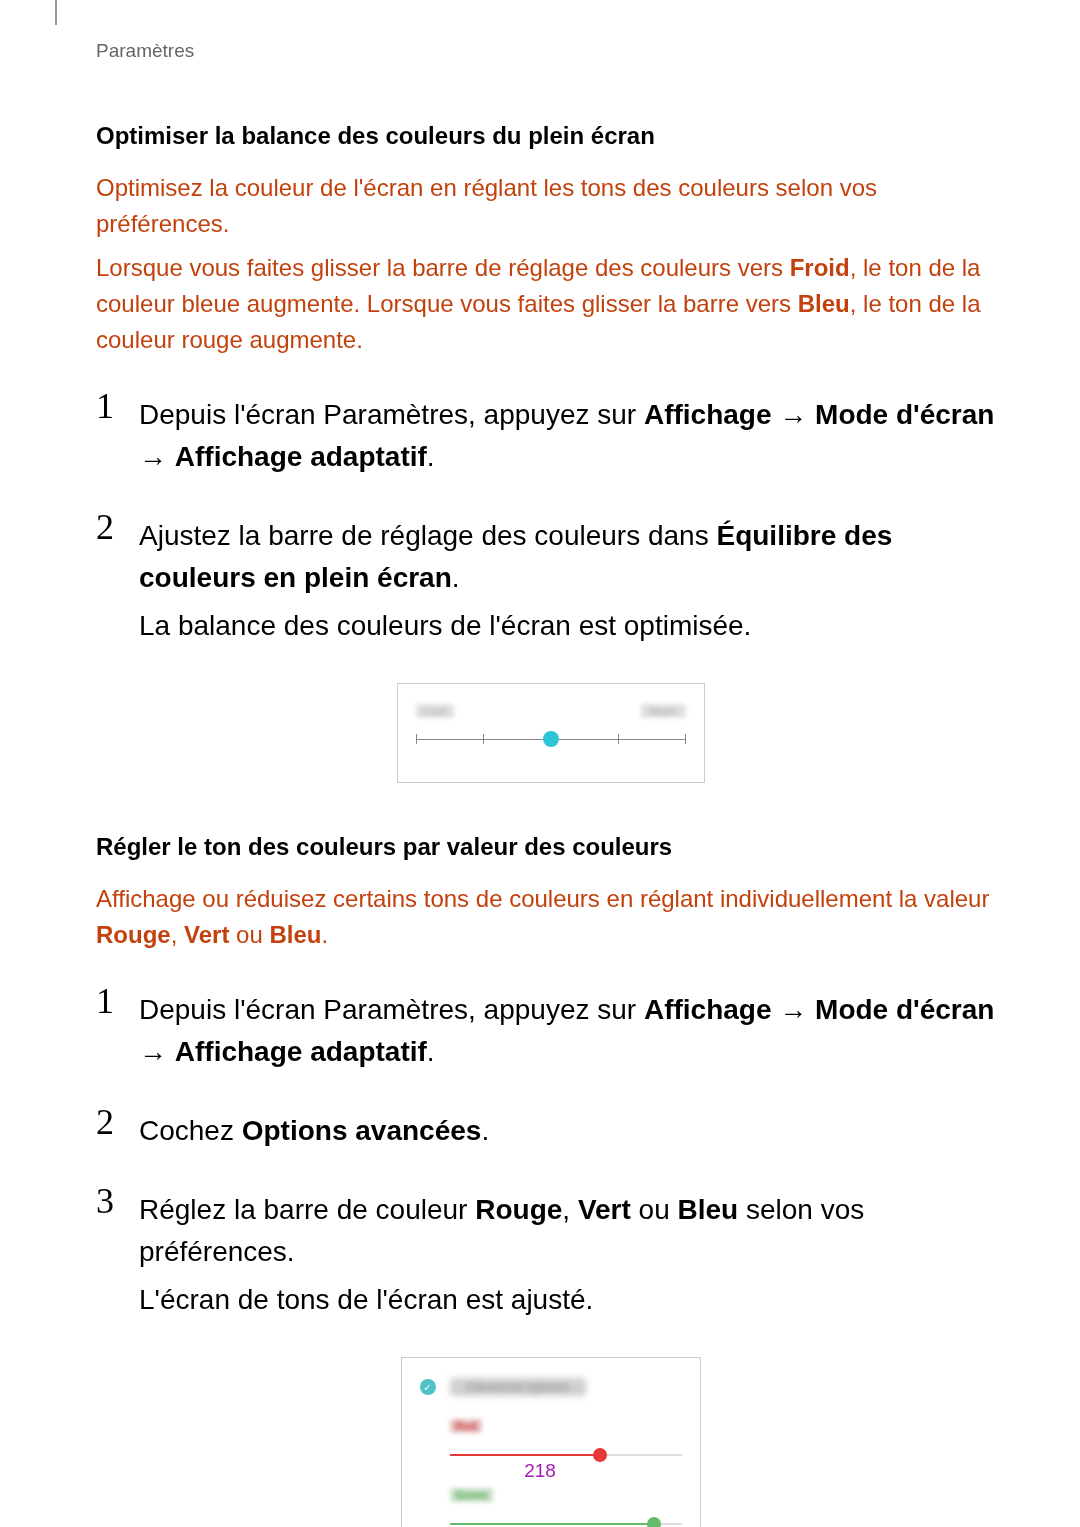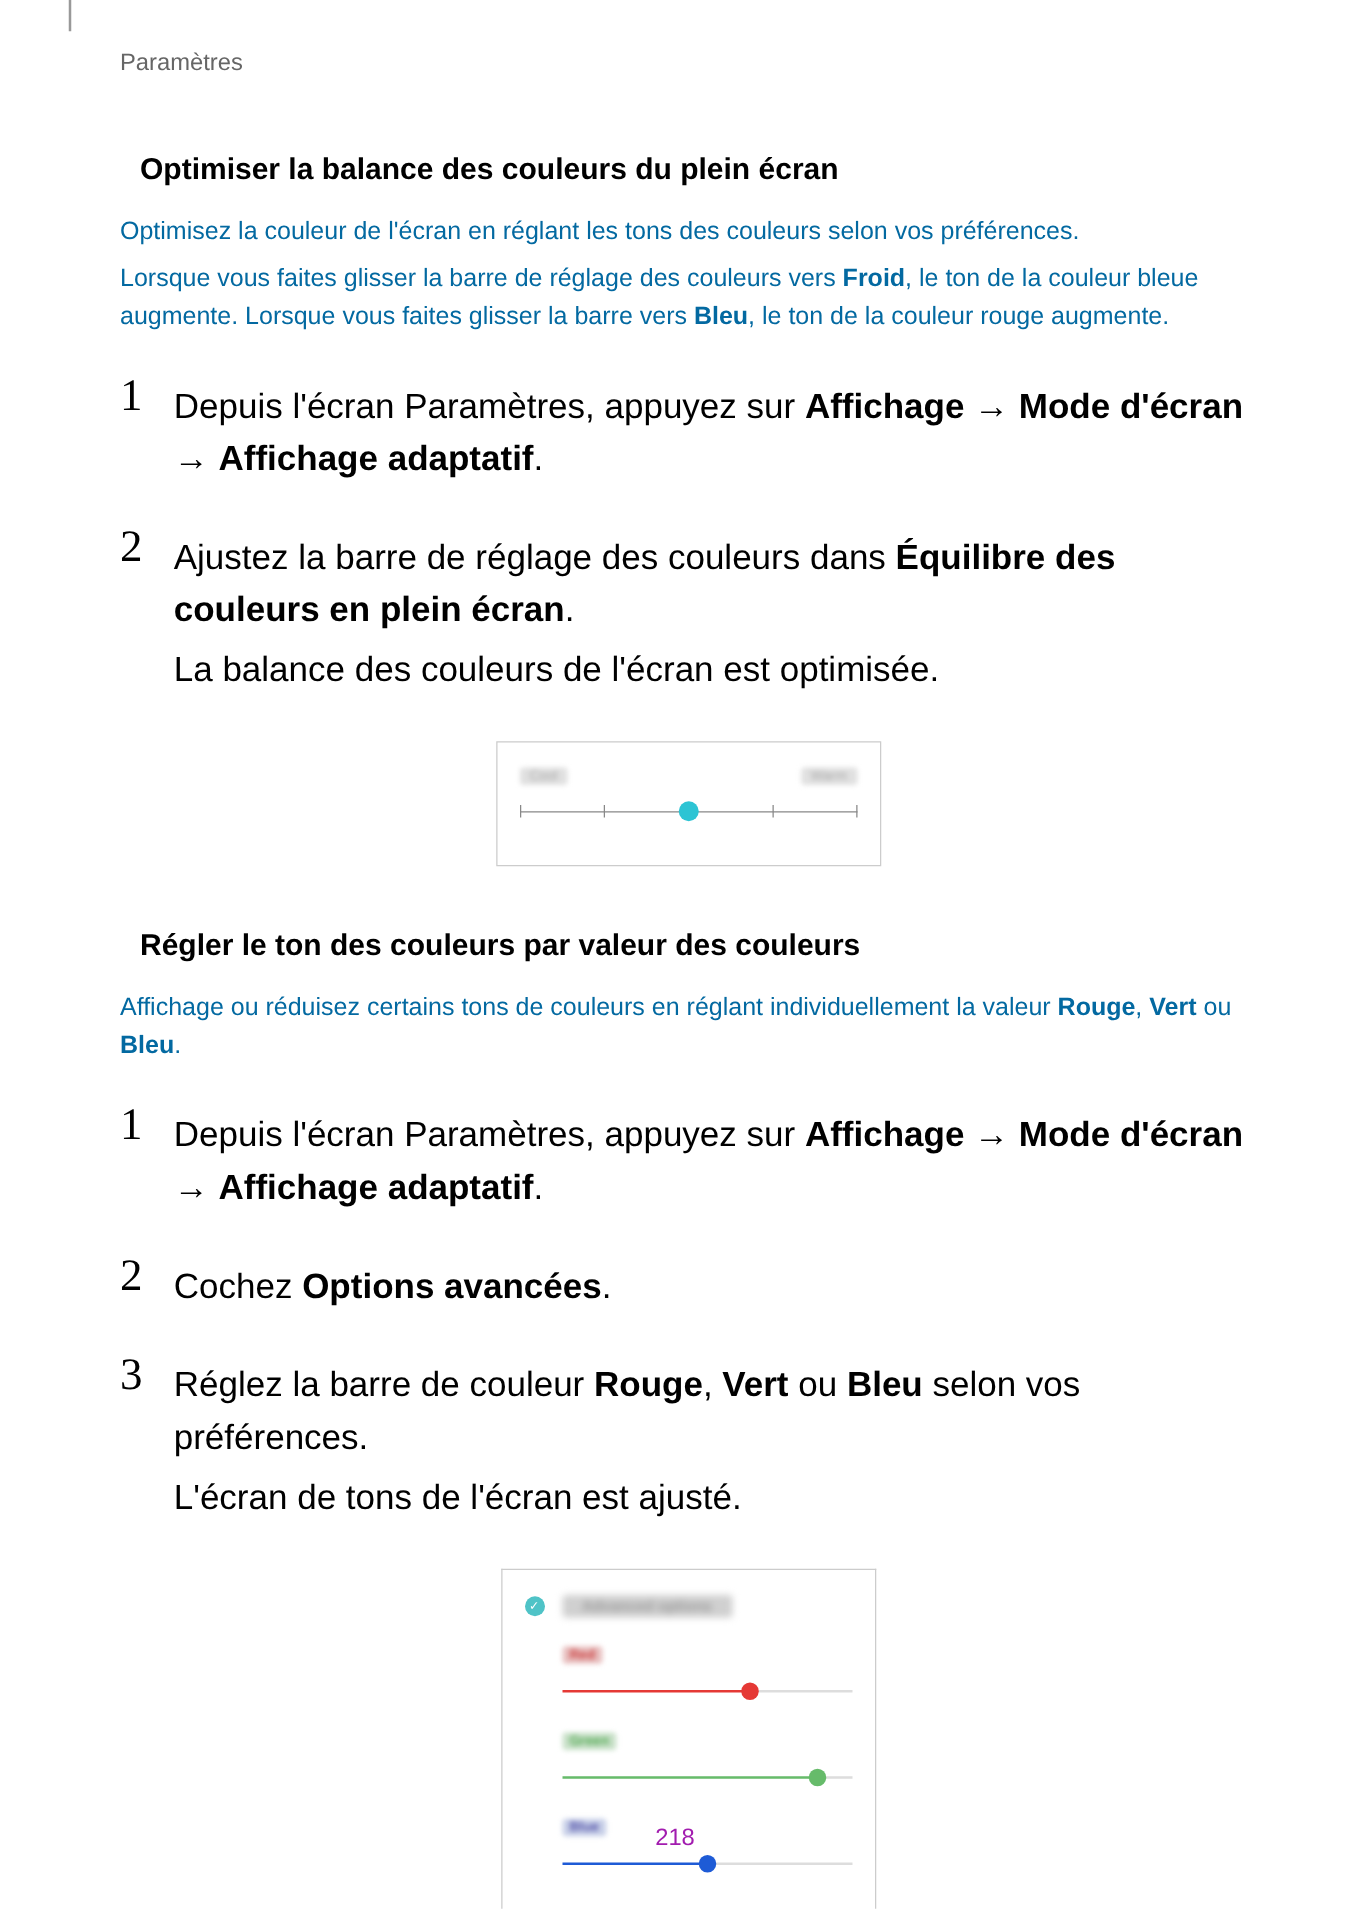--- a/index.html
+++ b/index.html
@@ -29,27 +29,26 @@
     .breadcrumb {
       font-size: 19px;
       color: #666;
       margin-bottom: 60px;
     }
     .section-title {
       font-size: 24px;
       font-weight: 700;
       margin-bottom: 20px;
       color: #000;
-      margin-left: 16px;
     }
     .body-text {
-      font-size: 20px;
+      font-size: 24px;
       line-height: 1.5;
       margin-bottom: 8px;
-      color: #0369a1;
+      color: #c2410c;
     }
     .body-text-last {
       margin-bottom: 30px;
     }
     .step-list {
       list-style: none;
       margin-bottom: 30px;
     }
     .step-item {
       display: flex;

